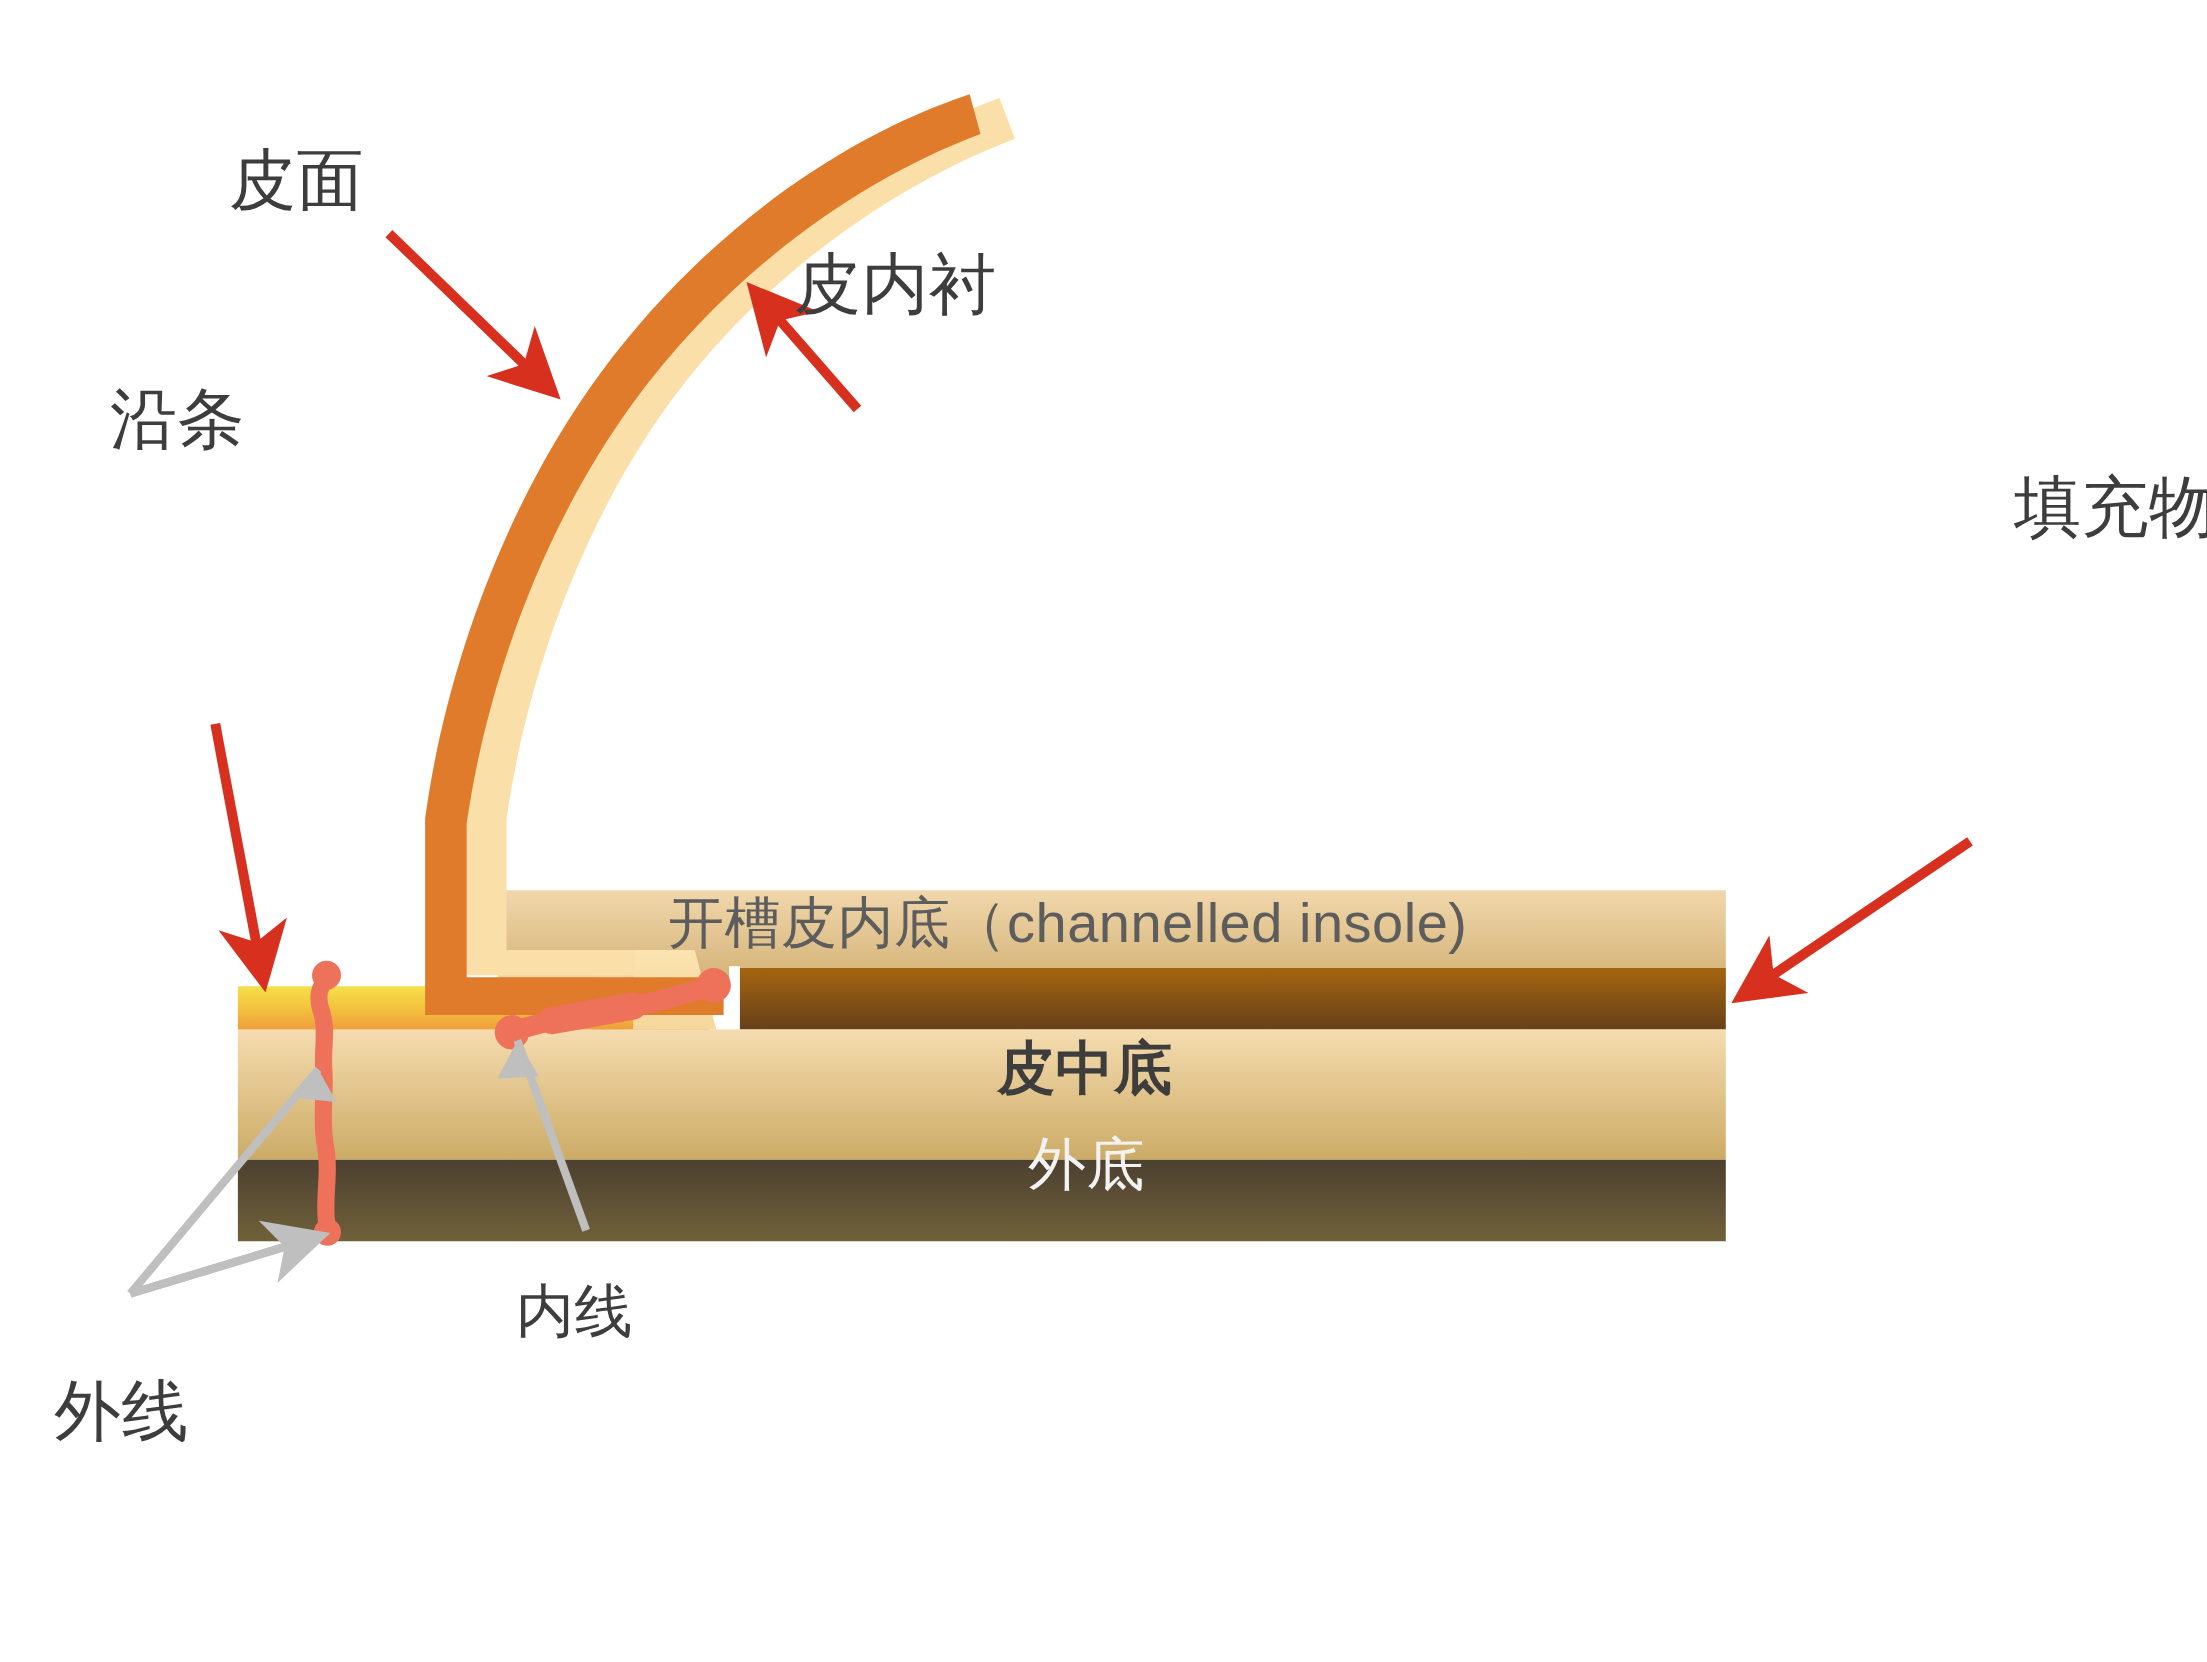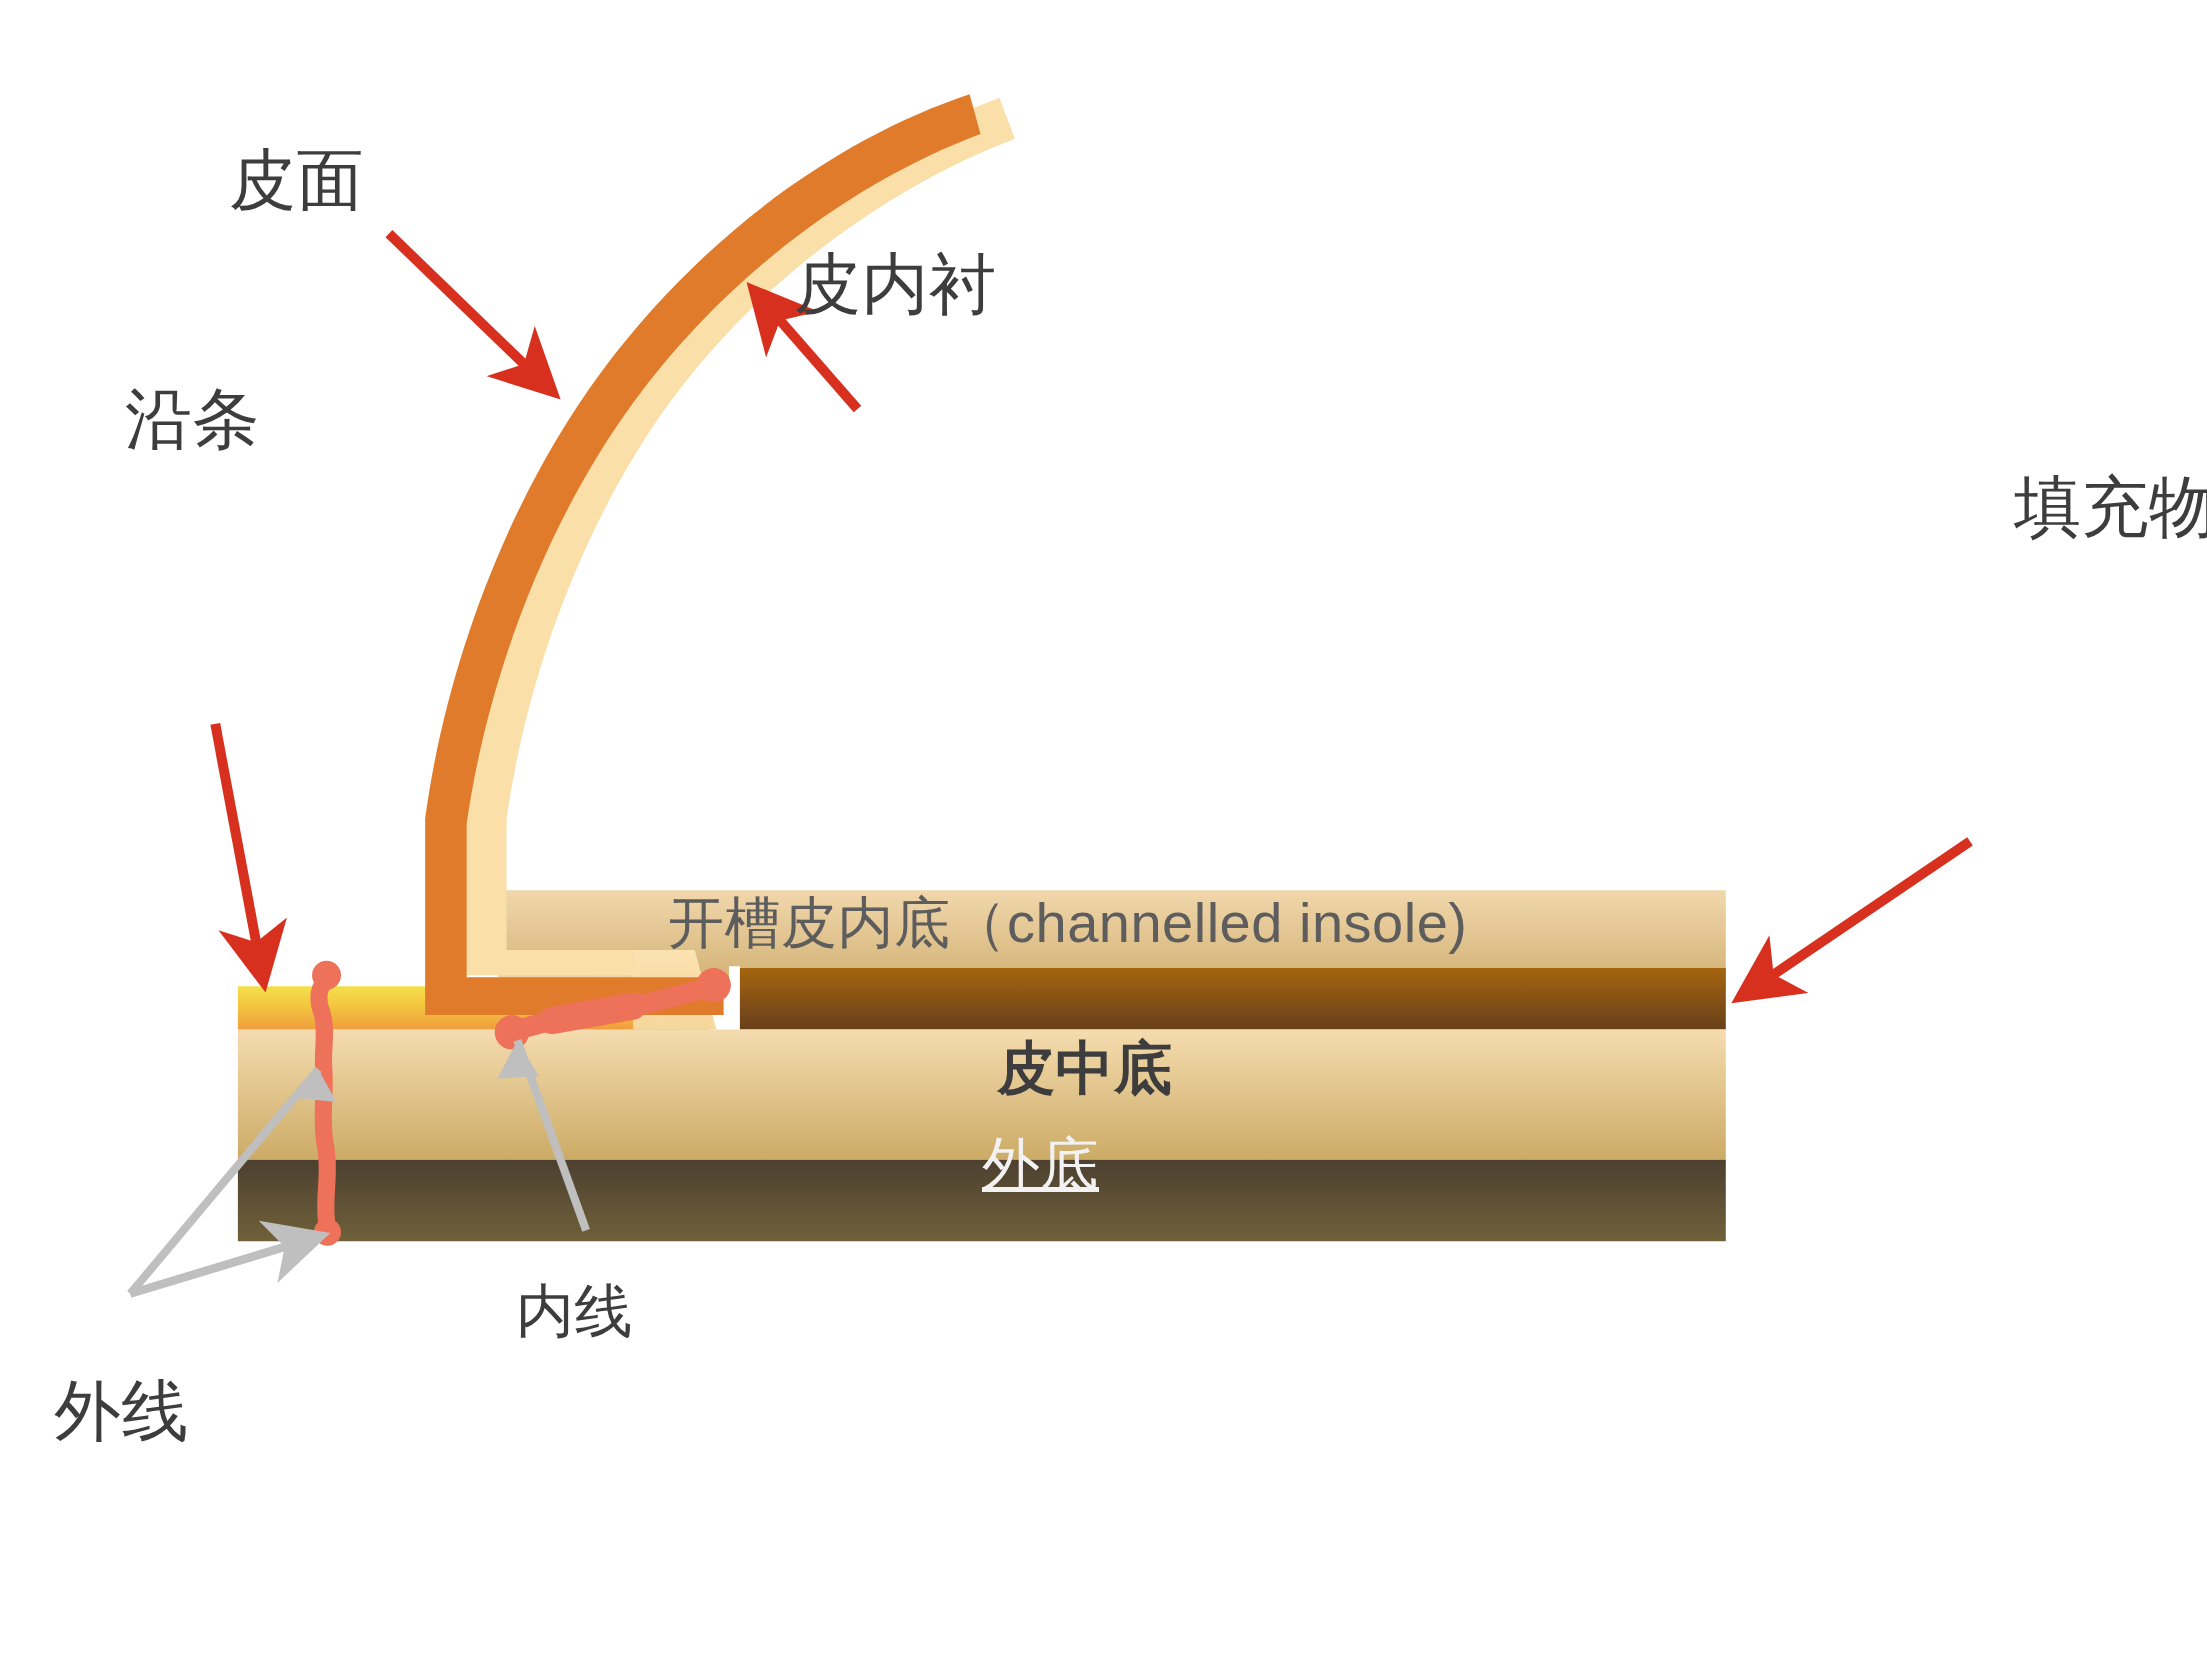--- a/index.html
+++ b/index.html
@@ -37,25 +37,25 @@
     letter-spacing: 0.5px;
     line-height: 1.05;
     user-select: none;
   }
   .lbl-dark   { color: #3d3d3d; }
   .lbl-white  { color: #f2f2f2; }
   .lbl-slate  { color: #5d5d5d; }
 
   .lbl-upper     { left: 229px;  top: 145px;  font-size: 67px; }
   .lbl-lining    { left: 794px;  top: 249px;  font-size: 67px; text-align: center; }
-  .lbl-welt      { left: 110px;  top: 384px;  font-size: 67px; margin-left: 15px; }
+  .lbl-welt      { left: 110px;  top: 384px;  font-size: 67px; }
   .lbl-filler    { left: 1966px; top: 472px;  font-size: 67px; margin-left: 48px; }
   .lbl-insole    { left: 668px;  top: 894px;  font-size: 56px; }
   .lbl-midsole   { left: 997px; top: 1038px; font-size: 58px; font-weight: bold; }
-  .lbl-outsole   { left: 982px; top: 1134px; font-size: 58px; text-decoration: underline; }
+  .lbl-outsole   { left: 1028px; top: 1134px; font-size: 58px; }
   .lbl-outstitch { left: 54px;   top: 1328px; font-size: 67px; margin-top: 48px; }
   .lbl-institch  { left: 516px;  top: 1281px; font-size: 58px; }
 </style>
 </head>
 <body>
 
 <div id="diagram-root">
 
   <svg class="stage" viewBox="0 0 2440 1838" xmlns="http://www.w3.org/2000/svg">
     <defs>

